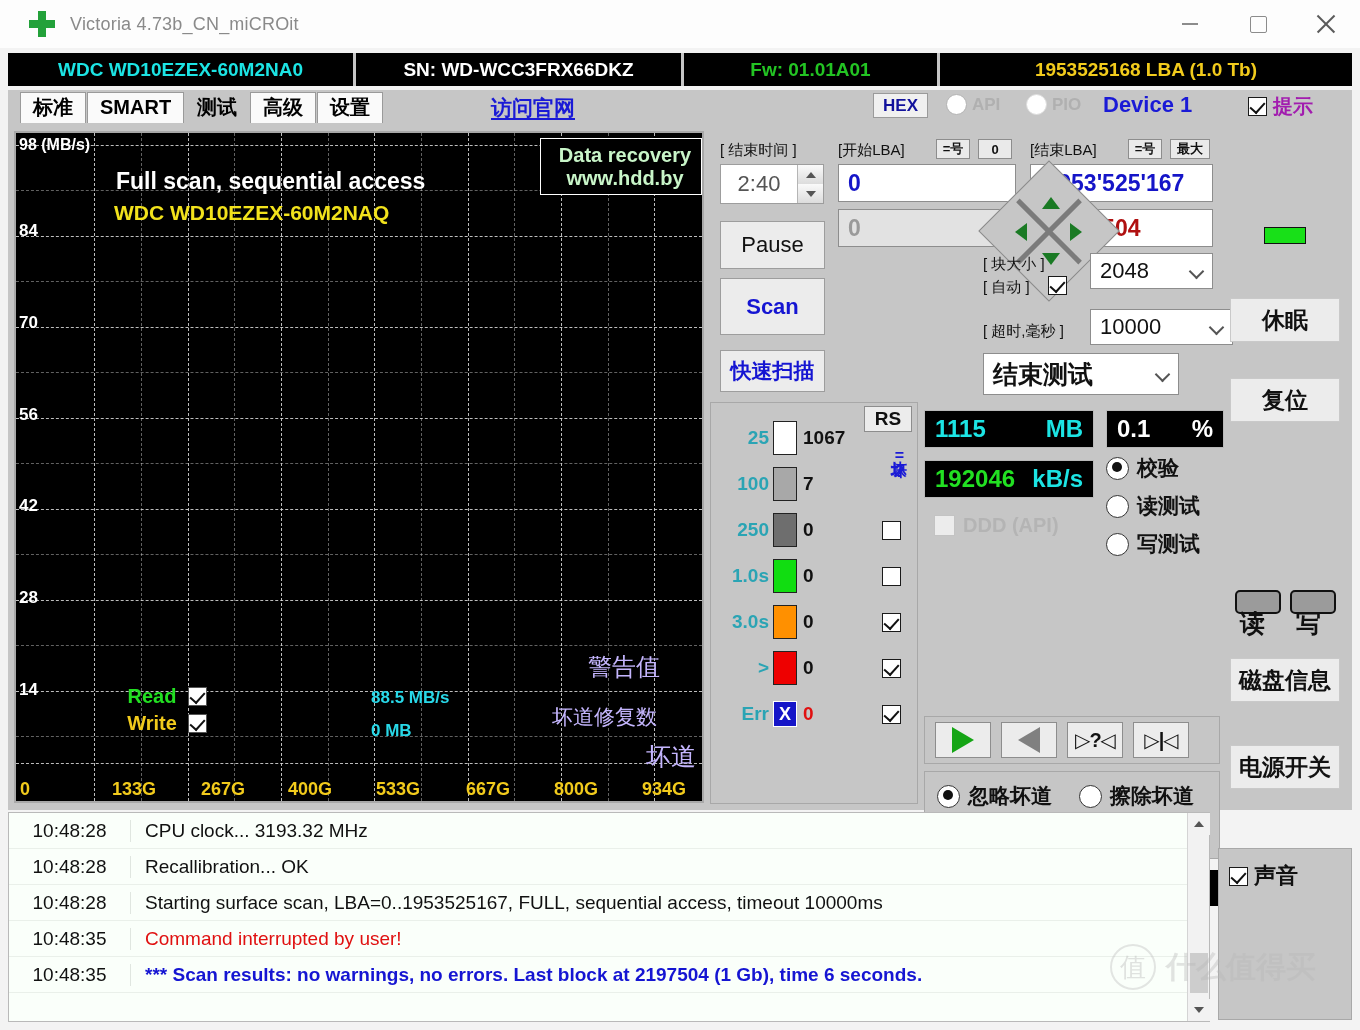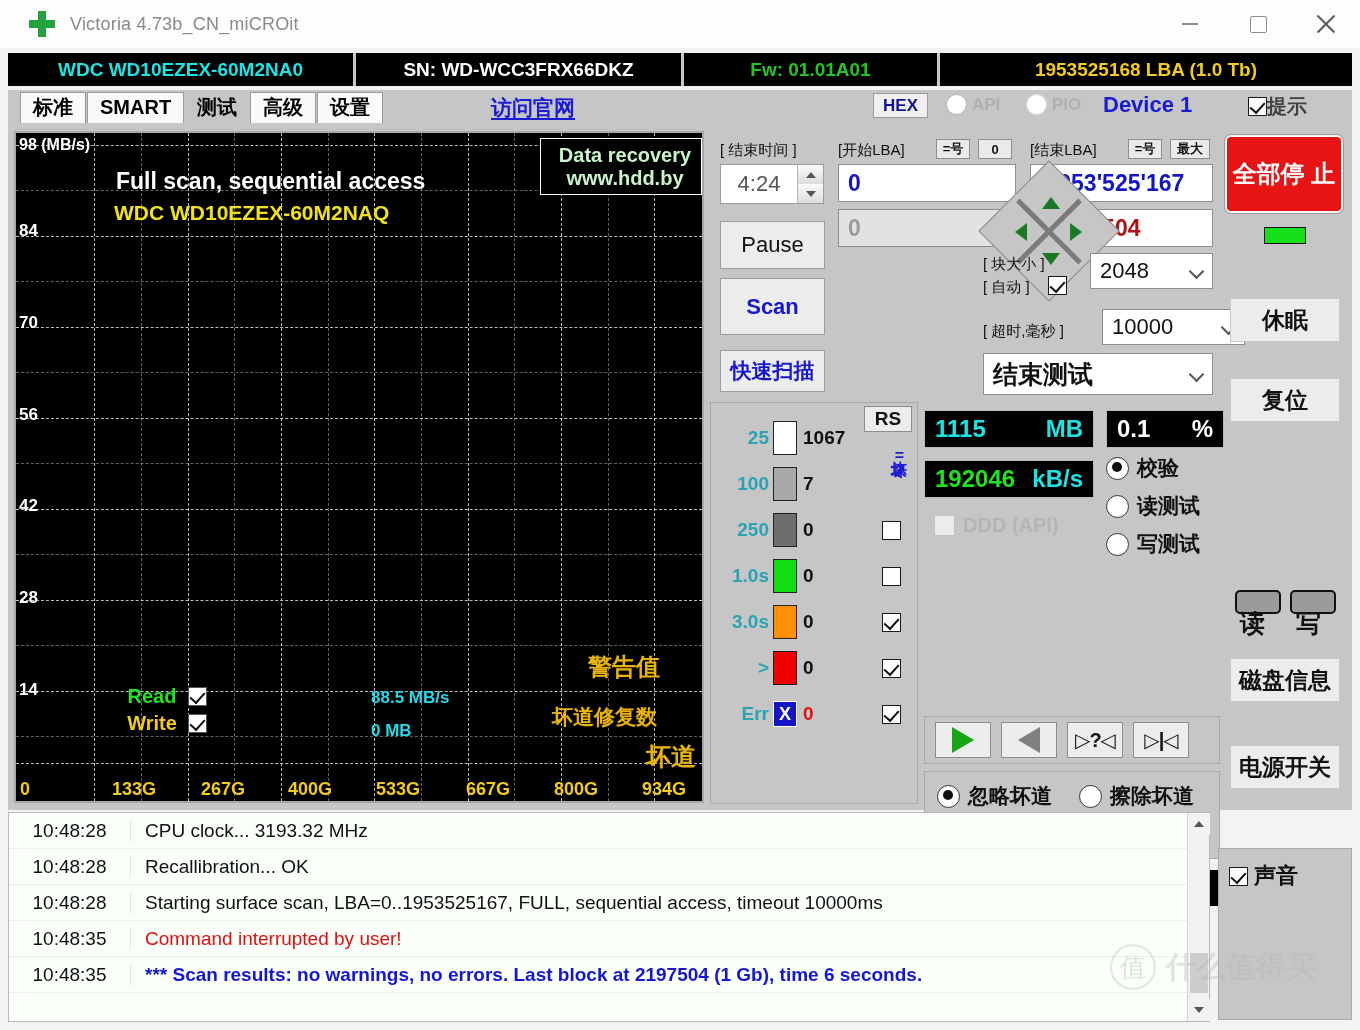--- a/index.html
+++ b/index.html
@@ -78,21 +78,21 @@
   .devlabel { position:absolute; left:1095px; top:2px; font-size:22px; font-weight:bold; color:#1a1ad6; }
   .tipbox { position:absolute; left:1240px; top:3px; display:flex; align-items:center; }
   .cbx {
     width:19px; height:19px; background:#fff; border:1.6px solid #1a1a1a;
     position:relative; display:inline-block; flex:none;
   }
   .cbx.on:after {
     content:""; position:absolute; left:4px; top:1px; width:7px; height:12px;
     border:solid #111; border-width:0 2.2px 2.2px 0; transform:rotate(42deg);
   }
-  .tip-lbl { font-size:20px; color:#404040; font-weight:600; }
+  .tip-lbl { margin-left:6px; font-size:20px; color:#a21caf; font-weight:600; }
 
   
   .mainpanel {
     position:absolute; left:8px; top:126px; width:1344px; height:684px; background:#c6c6c6;
   }
 
   
   .graphwrap {
     position:absolute; left:6px; top:5px; width:690px; height:672px;
     background:#000; border:2px solid #a8a8a8;
@@ -113,21 +113,21 @@
     justify-content:center; padding-left:8px;
   }
   .hddbox div { color:#c8f5c8; font-size:20px; font-weight:bold; line-height:1.12; }
   .legend { position:absolute; left:100px; bottom:62px; font-size:20px; font-weight:bold; }
   .legend .row { display:flex; align-items:center; margin-bottom:4px; }
   .legend .rd { color:#22e022; width:72px; }
   .legend .wr { color:#f2cb1c; width:72px; }
   .legend .cbx { background:#fff; border:1.5px solid #555; }
   .spd { position:absolute; left:355px; bottom:93px; color:#28d8e8; font-size:17px; font-weight:bold; }
   .spd2 { position:absolute; left:355px; bottom:60px; color:#28d8e8; font-size:17px; font-weight:bold; }
-  .redann { position:absolute; color:#eab308; font-weight:bold; }
+  .redann { position:absolute; color:#c4b5fd; font-weight:normal; }
   .ra1 { left:572px; bottom:118px; font-size:24px; }
   .ra2 { left:536px; bottom:70px; font-size:21px; }
   .ra3 { left:630px; bottom:28px; font-size:25px; }
 
   
   .ctrl { position:absolute; left:702px; top:5px; width:508px; height:268px; }
   .lbl { font-size:15px; color:#111; white-space:nowrap; }
   .minibtn {
     background:#eaeaea; border:1.4px solid #8d8d8d; font-size:13px; font-weight:bold;
     padding:1px 5px; display:inline-flex; align-items:center; justify-content:center; color:#111;
@@ -450,21 +450,21 @@
 
         <div class="redann ra1">警告值</div>
         <div class="redann ra2">坏道修复数</div>
         <div class="redann ra3">坏道</div>
       </div>
     </div>
 
     <div class="ctrl">
       <div class="lbl" style="position:absolute;left:10px;top:10px">[ 结束时间 ]</div>
       <div class="spin">
-        <div class="spin-val">4:24</div>
+        <div class="spin-val">2:40</div>
         <div class="spin-arrows">
           <div class="spin-ar">
               <span class="tri-u"></span>
             </div>
           <div class="spin-ar">
               <span class="tri-d"></span>
             </div>
         </div>
       </div>
 
@@ -495,25 +495,25 @@
       </div>
 
       <div class="lbl" style="position:absolute;left:273px;top:124px;font-size:15px">[ 块大小 ]</div>
       <div class="lbl" style="position:absolute;left:273px;top:147px;font-size:15px">[ 自动 ]</div>
       <span class="cbx on" style="position:absolute;left:338px;top:145px"></span>
       <div class="sel" style="position:absolute;left:380px;top:122px;width:123px">
         <span>2048</span>
         <span class="chev"></span>
       </div>
       <div class="lbl" style="position:absolute;left:273px;top:191px;font-size:15px">[ 超时,毫秒 ]</div>
-      <div class="sel" style="position:absolute;left:392px;top:178px;width:143px">
+      <div class="sel" style="position:absolute;left:380px;top:178px;width:143px">
         <span>10000</span>
         <span class="chev"></span>
       </div>
-      <div class="sel" style="position:absolute;left:273px;top:222px;width:230px;height:42px;font-size:25px;font-weight:600">
+      <div class="sel" style="position:absolute;left:273px;top:222px;width:196px;height:42px;font-size:25px;font-weight:600">
         <span>结束测试</span>
         <span class="chev" style="top:15px"></span>
       </div>
     </div>
 
     <div class="histpanel">
       <div class="rsbtn">RS</div>
       <div class="vtext">坏块=?</div>
 
       <div class="hrow" style="top:12px">
@@ -626,21 +626,20 @@
     </div>
 
     <div class="ifpanel">
       <span class="cbx"></span>
       <span class="if-lbl">界面</span>
       <span class="timerlcd">01:24:40</span>
     </div>
   </div>
 
   <div class="sidebar">
-    <div class="stopbtn">全部停 止</div>
     <div class="greenled"></div>
     <div class="sbtn" style="top:168px">休眠</div>
     <div class="sbtn" style="top:248px">复位</div>
     <div class="rwgroup">
       <div class="rwled" style="left:5px;top:0"></div>
       <div class="rwled" style="left:60px;top:0"></div>
       <div class="rwlbl" style="left:10px">读</div>
       <div class="rwlbl" style="left:66px">写</div>
     </div>
     <div class="sbtn" style="top:528px">磁盘信息</div>

